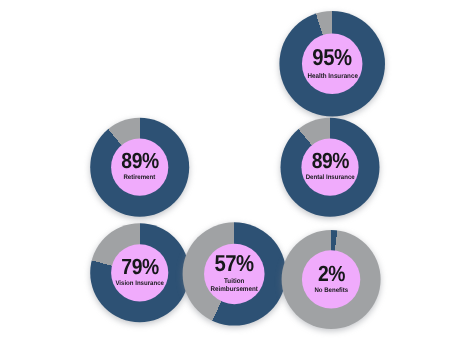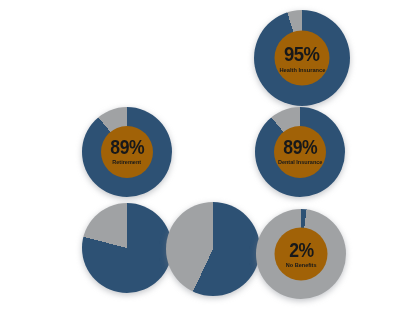--- a/index.html
+++ b/index.html
@@ -45,21 +45,21 @@
     left: 0;
     top: 0;
     width: 100%;
     height: 100%;
     border-radius: 50%;
   }
 
   .donut-hole {
     position: absolute;
     border-radius: 50%;
-    background: #a16207;
+    background: #f0abfc;
     left: 50%;
     top: 50%;
     transform: translate(-50%, -50%);
     display: flex;
     flex-direction: column;
     align-items: center;
     justify-content: center;
     text-align: center;
     line-height: 1;
   }
@@ -107,24 +107,33 @@
       <div class="donut-shadow"></div>
       <div class="donut-ring" style="background: conic-gradient(rgb(45, 81, 116) 0deg, rgb(45, 81, 116) 320.4deg, rgb(160, 162, 164) 320.4deg, rgb(160, 162, 164) 360deg);"></div>
       <div class="donut-hole" style="width: 52px; height: 52px;">
         <div class="donut-value" style="font-size: 20px;">89%</div>
         <div class="donut-label" style="font-size: 6px;">Dental Insurance</div>
       </div>
     </div>
     <div class="donut" style="left: 82px; top: 203px; width: 90px; height: 90px;">
       <div class="donut-shadow"></div>
       <div class="donut-ring" style="background: conic-gradient(rgb(45, 81, 116) 0deg, rgb(45, 81, 116) 284.4deg, rgb(160, 162, 164) 284.4deg, rgb(160, 162, 164) 360deg);"></div>
+      <div class="donut-hole" style="width: 52px; height: 52px;">
+        <div class="donut-value" style="font-size: 20px;">79%</div>
+        <div class="donut-label" style="font-size: 6px;">Vision Insurance</div>
+      </div>
     </div>
     <div class="donut" style="left: 166px; top: 202px; width: 94px; height: 94px;">
       <div class="donut-shadow"></div>
       <div class="donut-ring" style="background: conic-gradient(rgb(45, 81, 116) 0deg, rgb(45, 81, 116) 205.2deg, rgb(160, 162, 164) 205.2deg, rgb(160, 162, 164) 360deg);"></div>
+      <div class="donut-hole" style="width: 55px; height: 55px;">
+        <div class="donut-value" style="font-size: 21px;">57%</div>
+        <div class="donut-label" style="font-size: 6.2px;">Tuition
+Reimbursement</div>
+      </div>
     </div>
     <div class="donut" style="left: 256px; top: 209px; width: 90px; height: 90px;">
       <div class="donut-shadow"></div>
       <div class="donut-ring" style="background: conic-gradient(rgb(45, 81, 116) 0deg, rgb(45, 81, 116) 7.2deg, rgb(160, 162, 164) 7.2deg, rgb(160, 162, 164) 360deg);"></div>
       <div class="donut-hole" style="width: 53px; height: 53px;">
         <div class="donut-value" style="font-size: 20px;">2%</div>
         <div class="donut-label" style="font-size: 6px;">No Benefits</div>
       </div>
     </div>
   </div>

